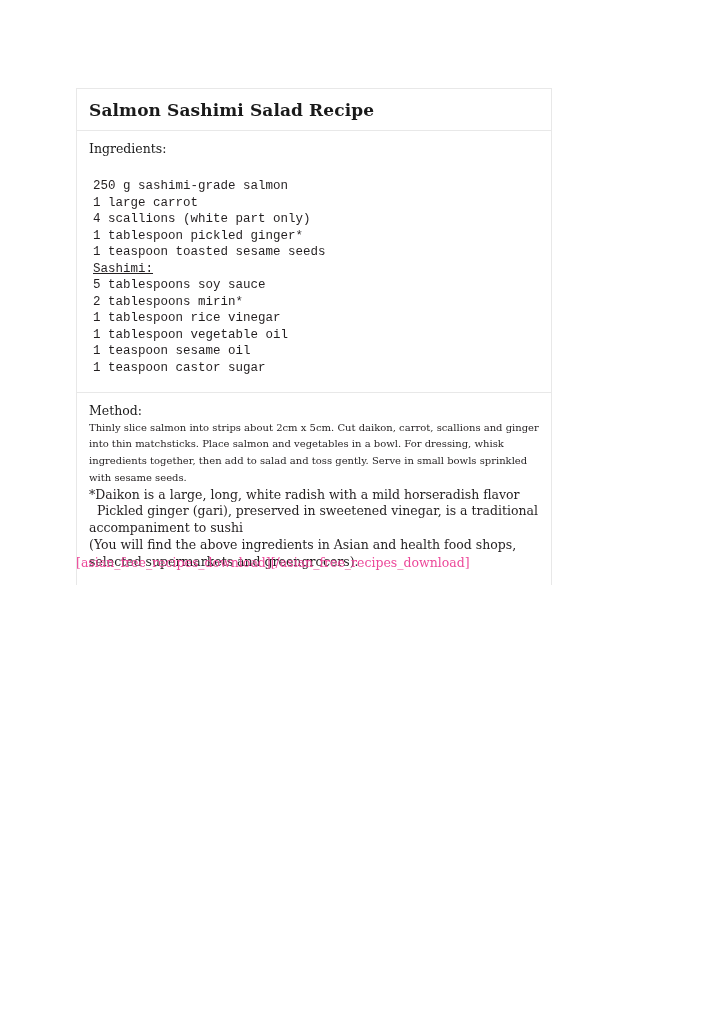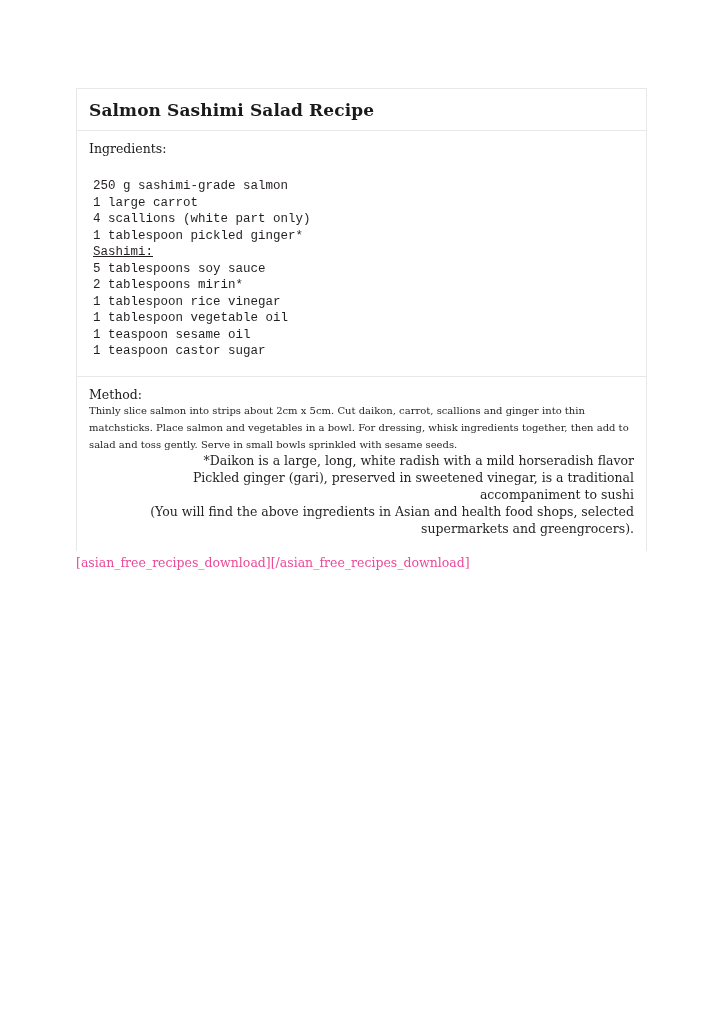--- a/index.html
+++ b/index.html
@@ -20,21 +20,21 @@
     width: 724px;
     height: 1024px;
     overflow: hidden;
   }
 
   
   .recipe-card {
     position: absolute;
     left: 76px;
     top: 88px;
-    width: 571px;
+    width: 476px;
     box-sizing: border-box;
     border: 1px solid #e8e8e8;
     border-bottom: none;
     background: #ffffff;
   }
 
   .card-header {
     box-sizing: border-box;
     padding: 11px 12px 10px 12px;
     border-bottom: 1px solid #e8e8e8;
@@ -101,21 +101,20 @@
   .method-para {
     margin: 0;
   }
 
   .note-line {
     font-size: 12.5px;
     line-height: 16.8px;
     color: #231f20;
     margin: 0;
     white-space: pre-wrap;
-    text-align: right;
   }
 
   
   .shortcode {
     position: absolute;
     left: 76px;
     top: 555px;
     font-size: 12.5px;
     line-height: 16px;
     color: #ec4899;
@@ -134,20 +133,21 @@
     </div>
 
     <div class="card-section">
       <div class="section-heading">Ingredients:</div>
       <div class="spacer-line"></div>
       <ul class="ingredient-list">
         <li>250 g sashimi-grade salmon</li>
         <li>1 large carrot</li>
         <li>4 scallions (white part only)</li>
         <li>1 tablespoon pickled ginger*</li>
+        <li>1 teaspoon toasted sesame seeds</li>
         <li class="subheading">Sashimi:</li>
         <li>5 tablespoons soy sauce</li>
         <li>2 tablespoons mirin*</li>
         <li>1 tablespoon rice vinegar</li>
         <li>1 tablespoon vegetable oil</li>
         <li>1 teaspoon sesame oil</li>
         <li>1 teaspoon castor sugar</li>
       </ul>
     </div>
 

